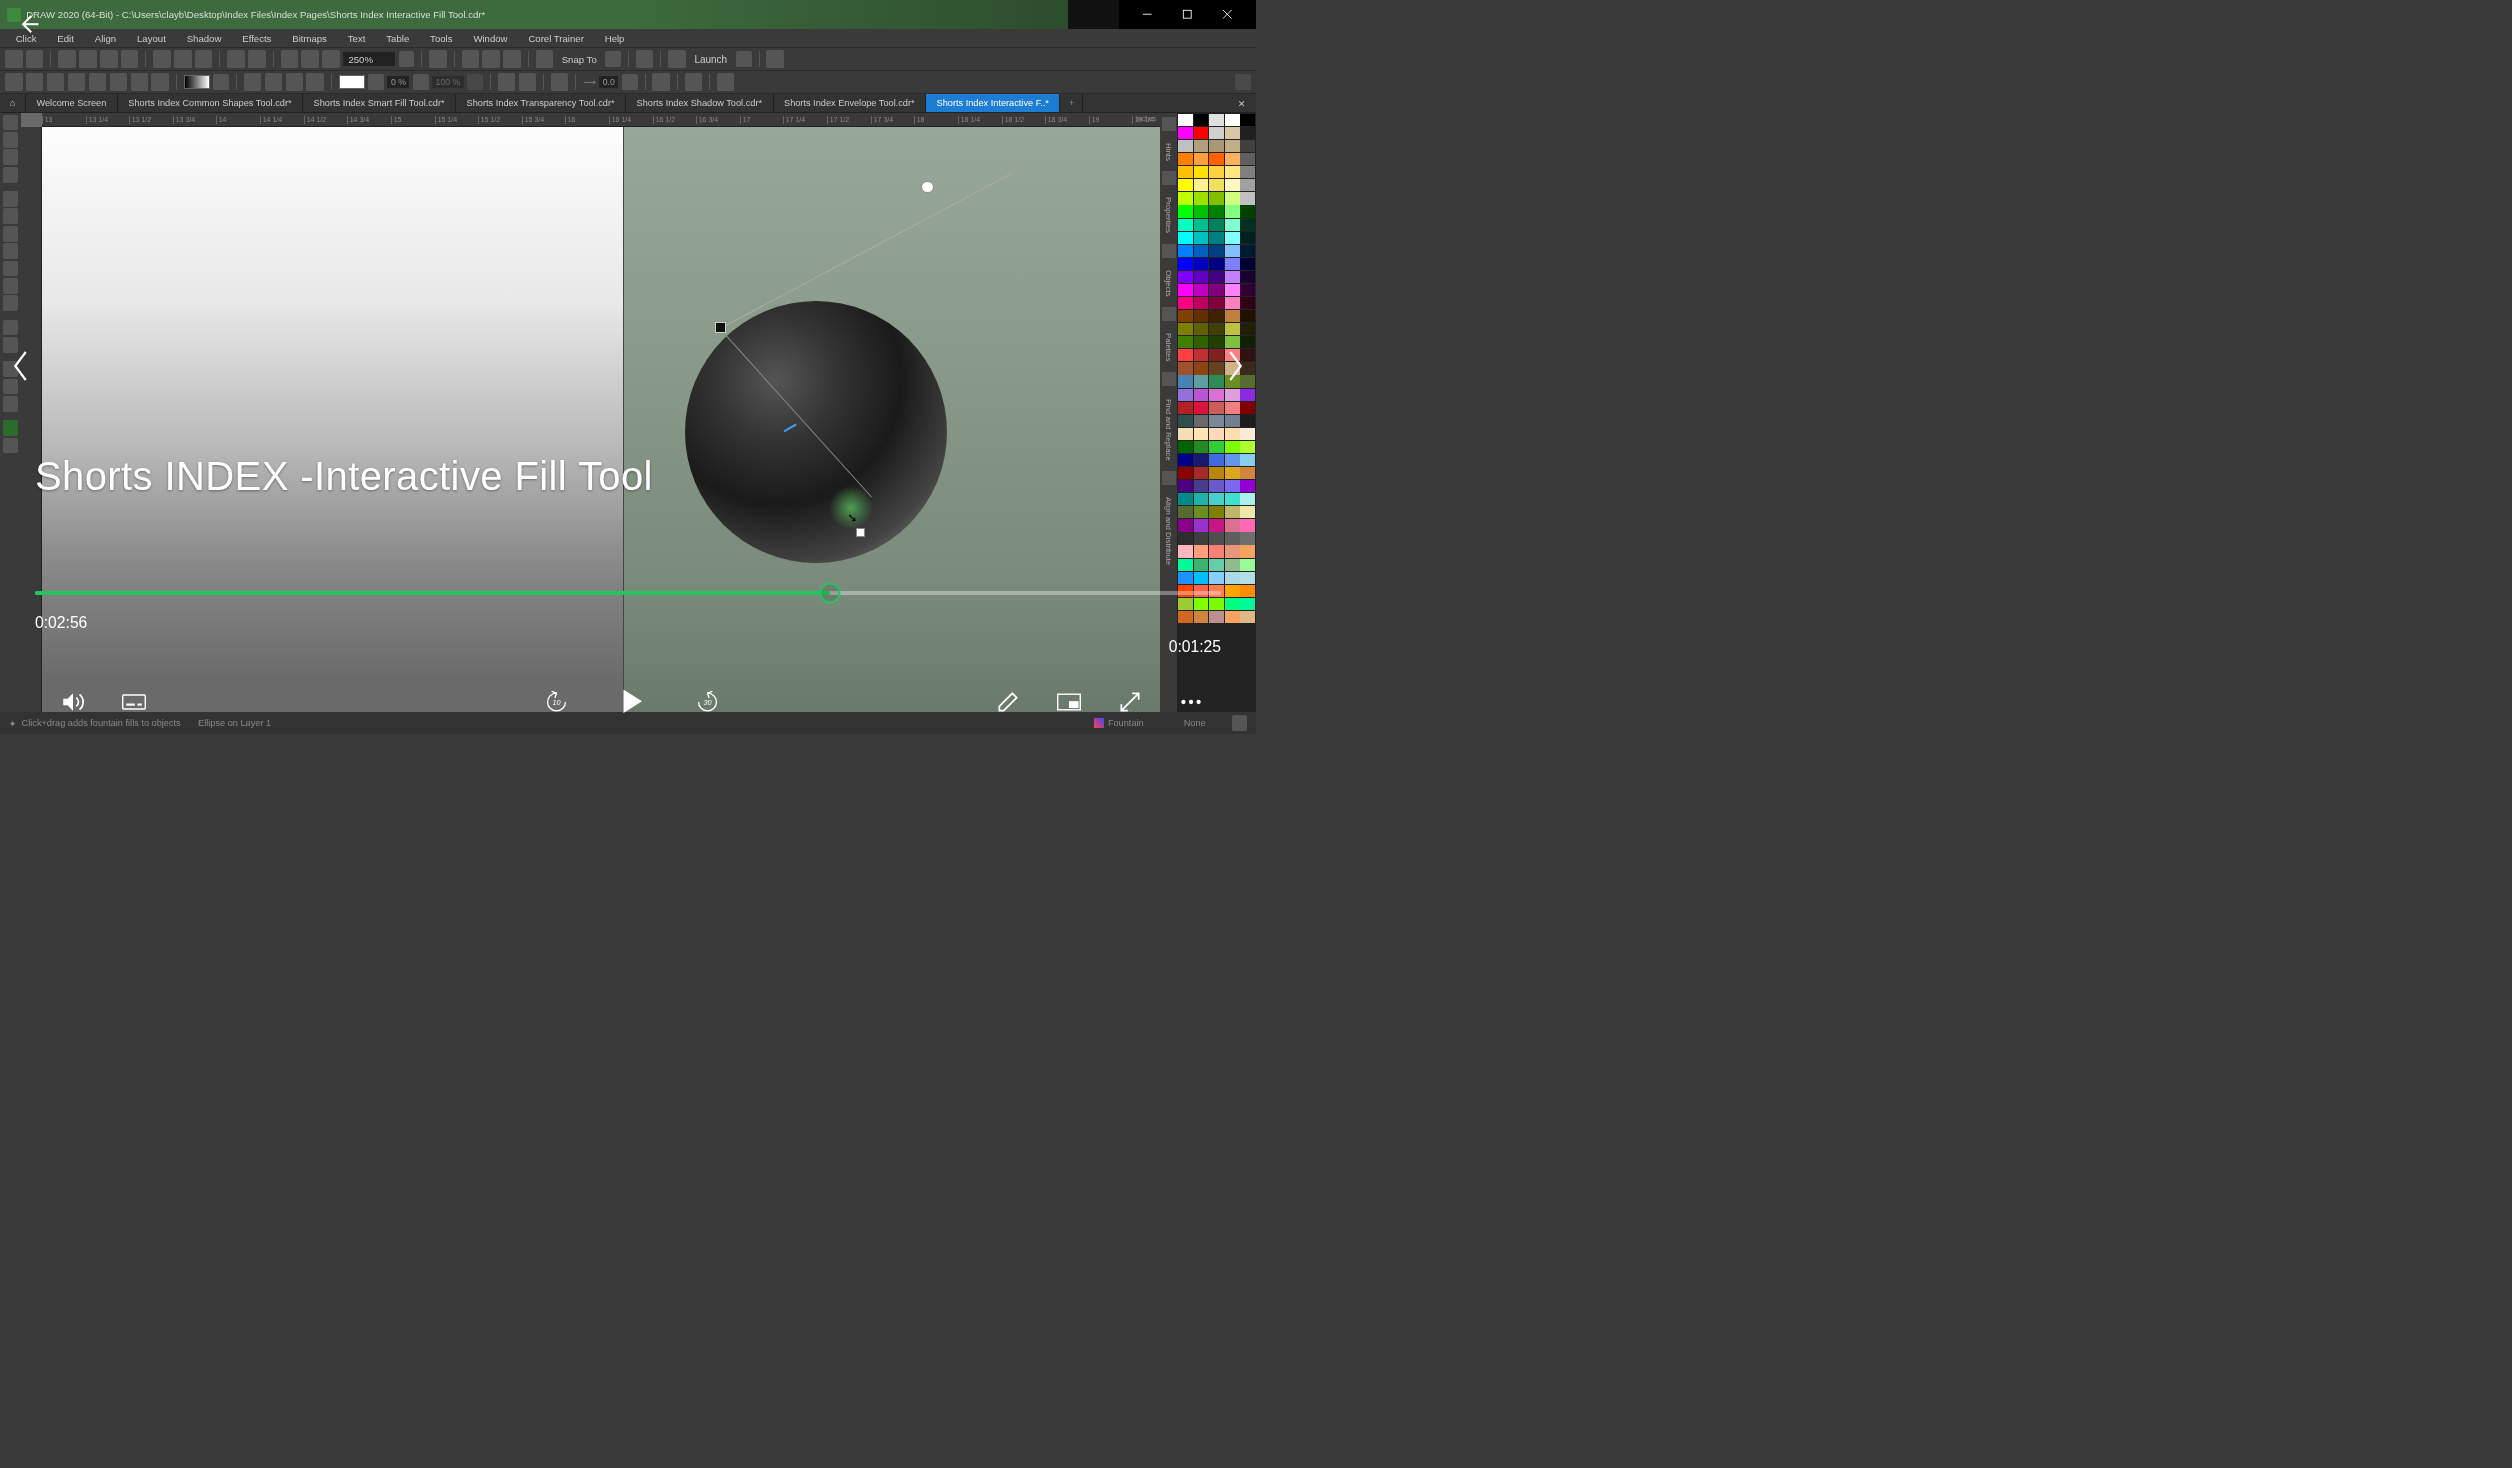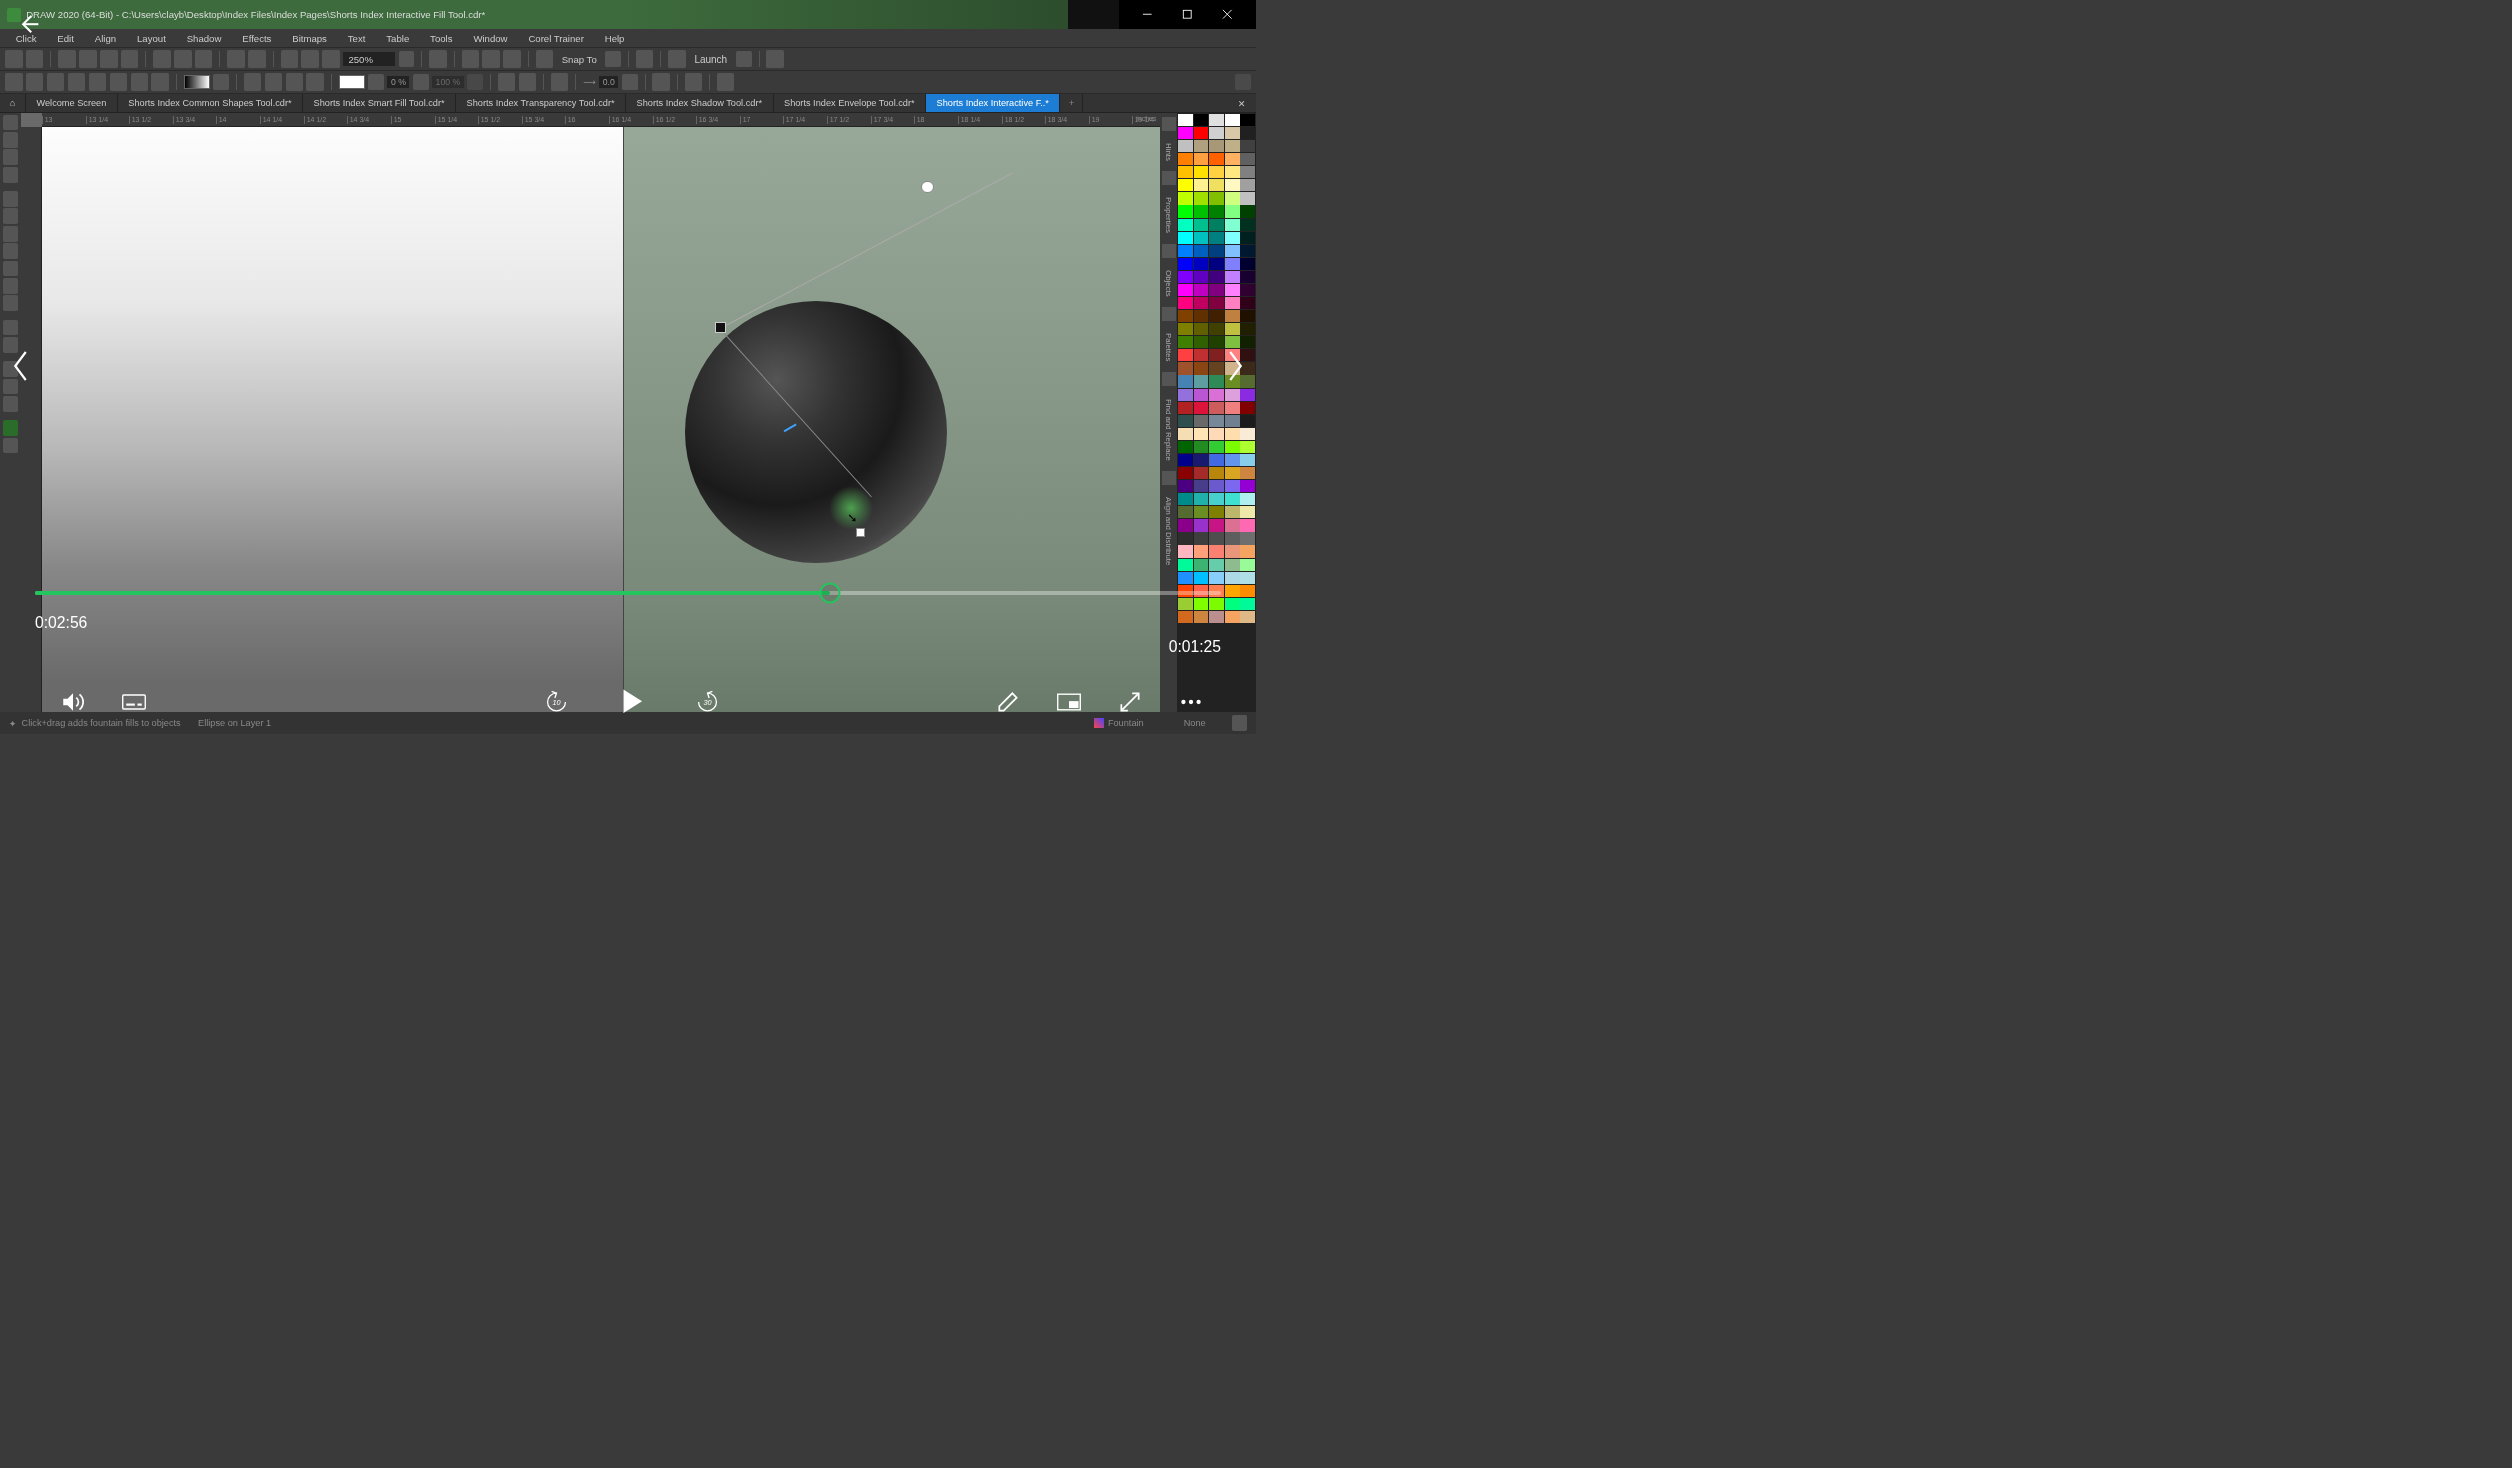--- a/index.html
+++ b/index.html
@@ -603,20 +603,21 @@
     <svg viewBox="0 0 24 40">
         <polyline points="18 4 6 20 18 36"></polyline>
       </svg>
   </div>
   <div class="ov-next">
     <svg viewBox="0 0 24 40">
         <polyline points="6 4 18 20 6 36"></polyline>
       </svg>
   </div>
 
+  <div class="caption">Shorts INDEX -Interactive Fill Tool</div>
 
   <div class="scrub">
     <div class="track"></div>
     <div class="prog" id="scrub-prog" style="width: 67%;"></div>
     <div class="thumb" id="scrub-thumb" style="left: 67%;"></div>
   </div>
   <div class="time-l">0:02:56</div>
   <div class="time-r">0:01:25</div>
 
   <div class="controls">

